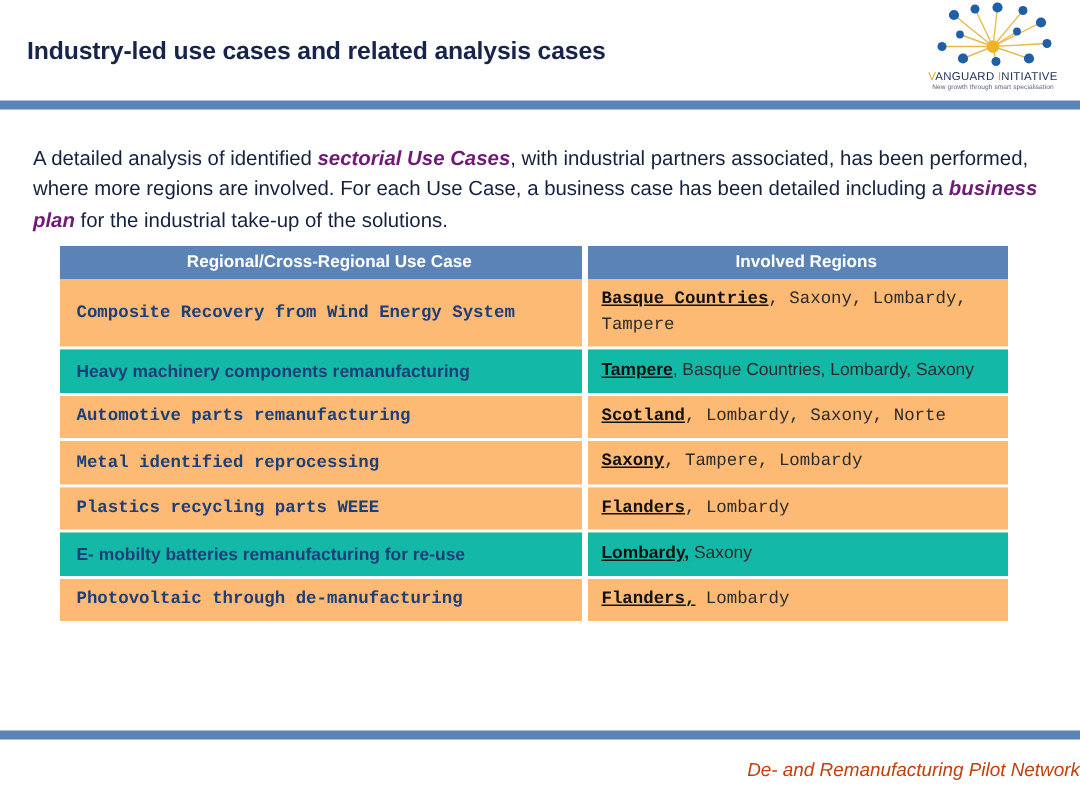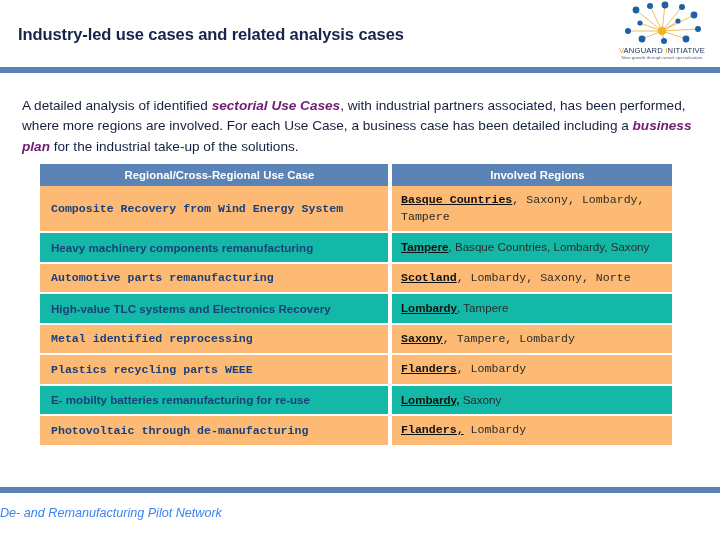--- a/index.html
+++ b/index.html
@@ -169,24 +169,24 @@
     color: #111111;
     text-decoration: underline;
   }
 
   
   .footer-note {
     position: absolute;
     left: 0;
     top: 506px;
     width: 720px;
-    text-align: left;
+    text-align: right;
     font-size: 12.6px;
     font-style: italic;
-    color: #3b82f6;
+    color: #c2410c;
   }
 </style>
 </head>
 <body>
 
 <div class="slide-header">
   <div class="slide-title">Industry-led use cases and related analysis cases</div>
 
   <div class="logo-wrap">
     <svg class="logo-graphic" viewBox="0 0 84 46">
@@ -251,25 +251,20 @@
     <tr class="row-light">
       <td class="cell cell-left">Heavy machinery components remanufacturing</td>
       <td class="spacer"></td>
       <td class="cell cell-right"><span class="lead">Tampere</span><span>, Basque Countries, Lombardy, Saxony</span></td>
     </tr>
     <tr class="row-dark">
       <td class="cell cell-left">Automotive parts remanufacturing</td>
       <td class="spacer"></td>
       <td class="cell cell-right"><span class="lead">Scotland</span><span>, Lombardy, Saxony, Norte</span></td>
     </tr>
-    <tr class="row-light">
-      <td class="cell cell-left">High-value TLC systems and Electronics Recovery</td>
-      <td class="spacer"></td>
-      <td class="cell cell-right"><span class="lead">Lombardy</span><span>, Tampere</span></td>
-    </tr>
     <tr class="row-dark">
       <td class="cell cell-left">Metal identified reprocessing</td>
       <td class="spacer"></td>
       <td class="cell cell-right"><span class="lead">Saxony</span><span>, Tampere, Lombardy</span></td>
     </tr>
     <tr class="row-dark">
       <td class="cell cell-left">Plastics recycling parts WEEE</td>
       <td class="spacer"></td>
       <td class="cell cell-right"><span class="lead">Flanders</span><span>, Lombardy</span></td>
     </tr>

